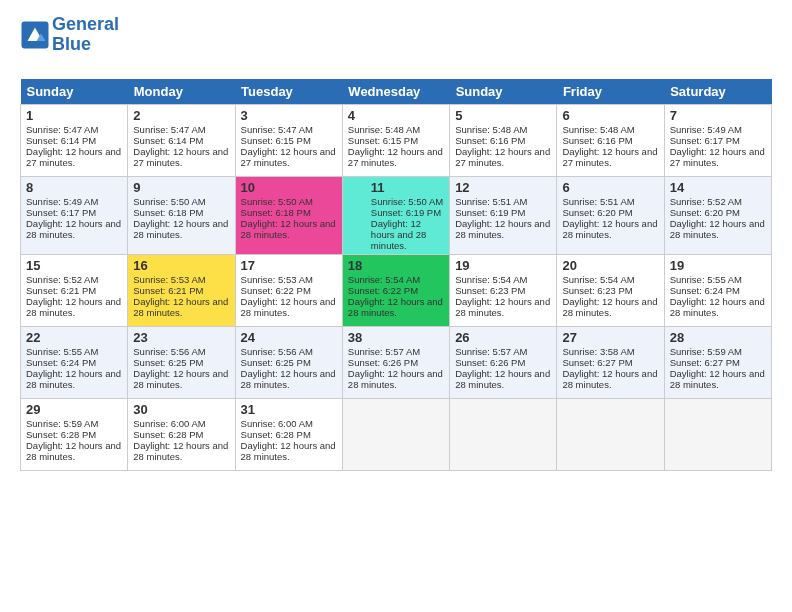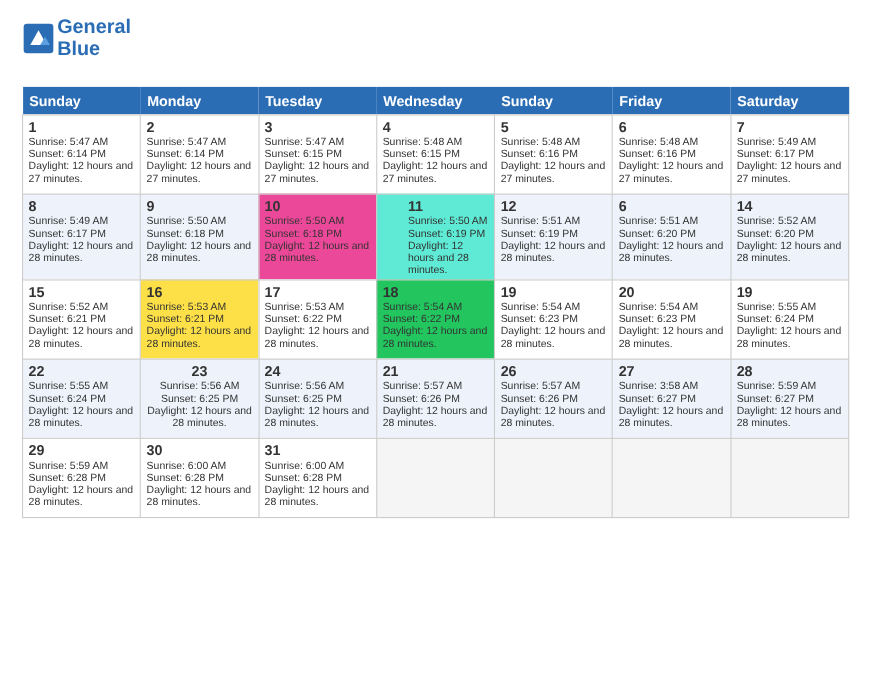--- a/index.html
+++ b/index.html
@@ -255,34 +255,34 @@
         <span>Daylight: 12 hours and 28 minutes.</span>
       </td>
         </tr>
         <tr>
           <td style="background: rgb(238, 243, 251);">
         <span class="day-num">22</span>
         <span>Sunrise: 5:55 AM</span><br>
         <span>Sunset: 6:24 PM</span><br>
         <span>Daylight: 12 hours and 28 minutes.</span>
       </td>
-          <td style="background: rgb(238, 243, 251); text-align: center;">
+          <td style="background: rgb(238, 243, 251);">
         <span class="day-num">23</span>
         <span>Sunrise: 5:56 AM</span><br>
         <span>Sunset: 6:25 PM</span><br>
         <span>Daylight: 12 hours and 28 minutes.</span>
       </td>
           <td style="background: rgb(238, 243, 251);">
         <span class="day-num">24</span>
         <span>Sunrise: 5:56 AM</span><br>
         <span>Sunset: 6:25 PM</span><br>
         <span>Daylight: 12 hours and 28 minutes.</span>
       </td>
           <td style="background: rgb(238, 243, 251);">
-        <span class="day-num">21</span>
+        <span class="day-num">38</span>
         <span>Sunrise: 5:57 AM</span><br>
         <span>Sunset: 6:26 PM</span><br>
         <span>Daylight: 12 hours and 28 minutes.</span>
       </td>
           <td style="background: rgb(238, 243, 251);">
         <span class="day-num">26</span>
         <span>Sunrise: 5:57 AM</span><br>
         <span>Sunset: 6:26 PM</span><br>
         <span>Daylight: 12 hours and 28 minutes.</span>
       </td>

